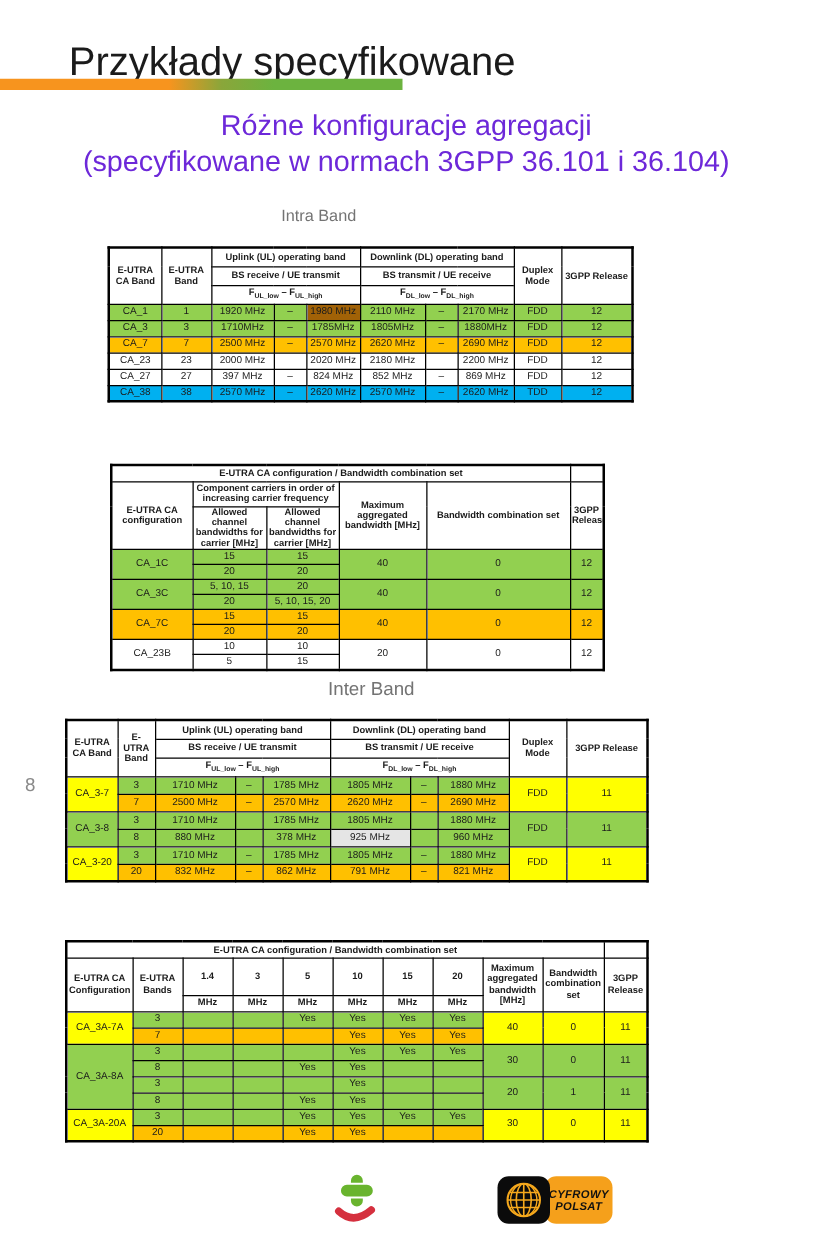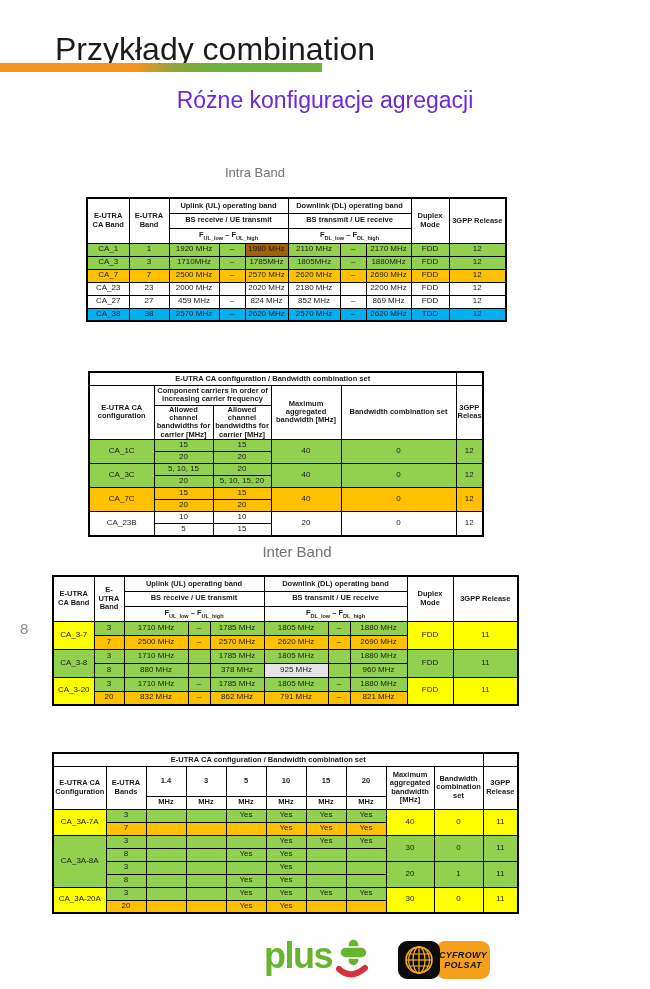--- a/index.html
+++ b/index.html
@@ -67,25 +67,26 @@
   }
   .cp-text-box{
     width:54px;height:38px;background:#F5A01B;border-radius:9px;margin-left:-4px;
     display:flex;flex-direction:column;align-items:center;justify-content:center;z-index:1;
   }
   .cp-line{font-weight:bold;font-style:italic;font-size:9px;color:#111;line-height:10px;letter-spacing:0.3px;}
 </style>
 </head>
 <body>
 
-<h1 class="slide-title">Przykłady combination</h1>
+<h1 class="slide-title">Przykłady specyfikowane</h1>
 <div class="accent-bar"></div>
 
 <div class="subtitle">
   <div>Różne konfiguracje agregacji</div>
+  <div>(specyfikowane w normach 3GPP 36.101 i 36.104)</div>
 </div>
 
 <div class="section-label section-intra">Intra Band</div>
 
 <table id="t1">
   <colgroup>
     <col style="width:42px">
       <col style="width:40px">
       <col style="width:50px">
       <col style="width:26px">
@@ -159,21 +160,21 @@
         <td>2020 MHz</td>
         <td>2180 MHz</td>
         <td></td>
         <td>2200 MHz</td>
         <td>FDD</td>
         <td>12</td>
       </tr>
       <tr>
         <td>CA_27</td>
         <td>27</td>
-        <td>459 MHz</td>
+        <td>397 MHz</td>
         <td>–</td>
         <td>824 MHz</td>
         <td>852 MHz</td>
         <td>–</td>
         <td>869 MHz</td>
         <td>FDD</td>
         <td>12</td>
       </tr>
       <tr>
         <td style="background: rgb(0, 176, 240);">CA_38</td>
@@ -495,21 +496,20 @@
         <td style="background: rgb(255, 192, 0);"></td>
         <td style="background: rgb(255, 192, 0);">Yes</td>
         <td style="background: rgb(255, 192, 0);">Yes</td>
         <td style="background: rgb(255, 192, 0);"></td>
         <td style="background: rgb(255, 192, 0);"></td>
       </tr>
     </tbody>
 </table>
 
 <div class="plus-logo">
-  <span class="plus-word">plus</span>
   <span class="plus-icon">
     <svg width="40" height="44" viewBox="0 0 40 44">
       <rect x="14" y="1" width="11" height="27" rx="5.5" fill="#69B42E" stroke="#ffffff" stroke-width="1.5"></rect>
       <rect x="6" y="9" width="27" height="11" rx="5.5" fill="#69B42E" stroke="#ffffff" stroke-width="1.5"></rect>
       <path d="M5 31 Q 17 42 31 30" stroke="#D5303E" stroke-width="6" fill="none" stroke-linecap="round"></path>
     </svg>
   </span>
 </div>
 
 <div class="cp-logo">

